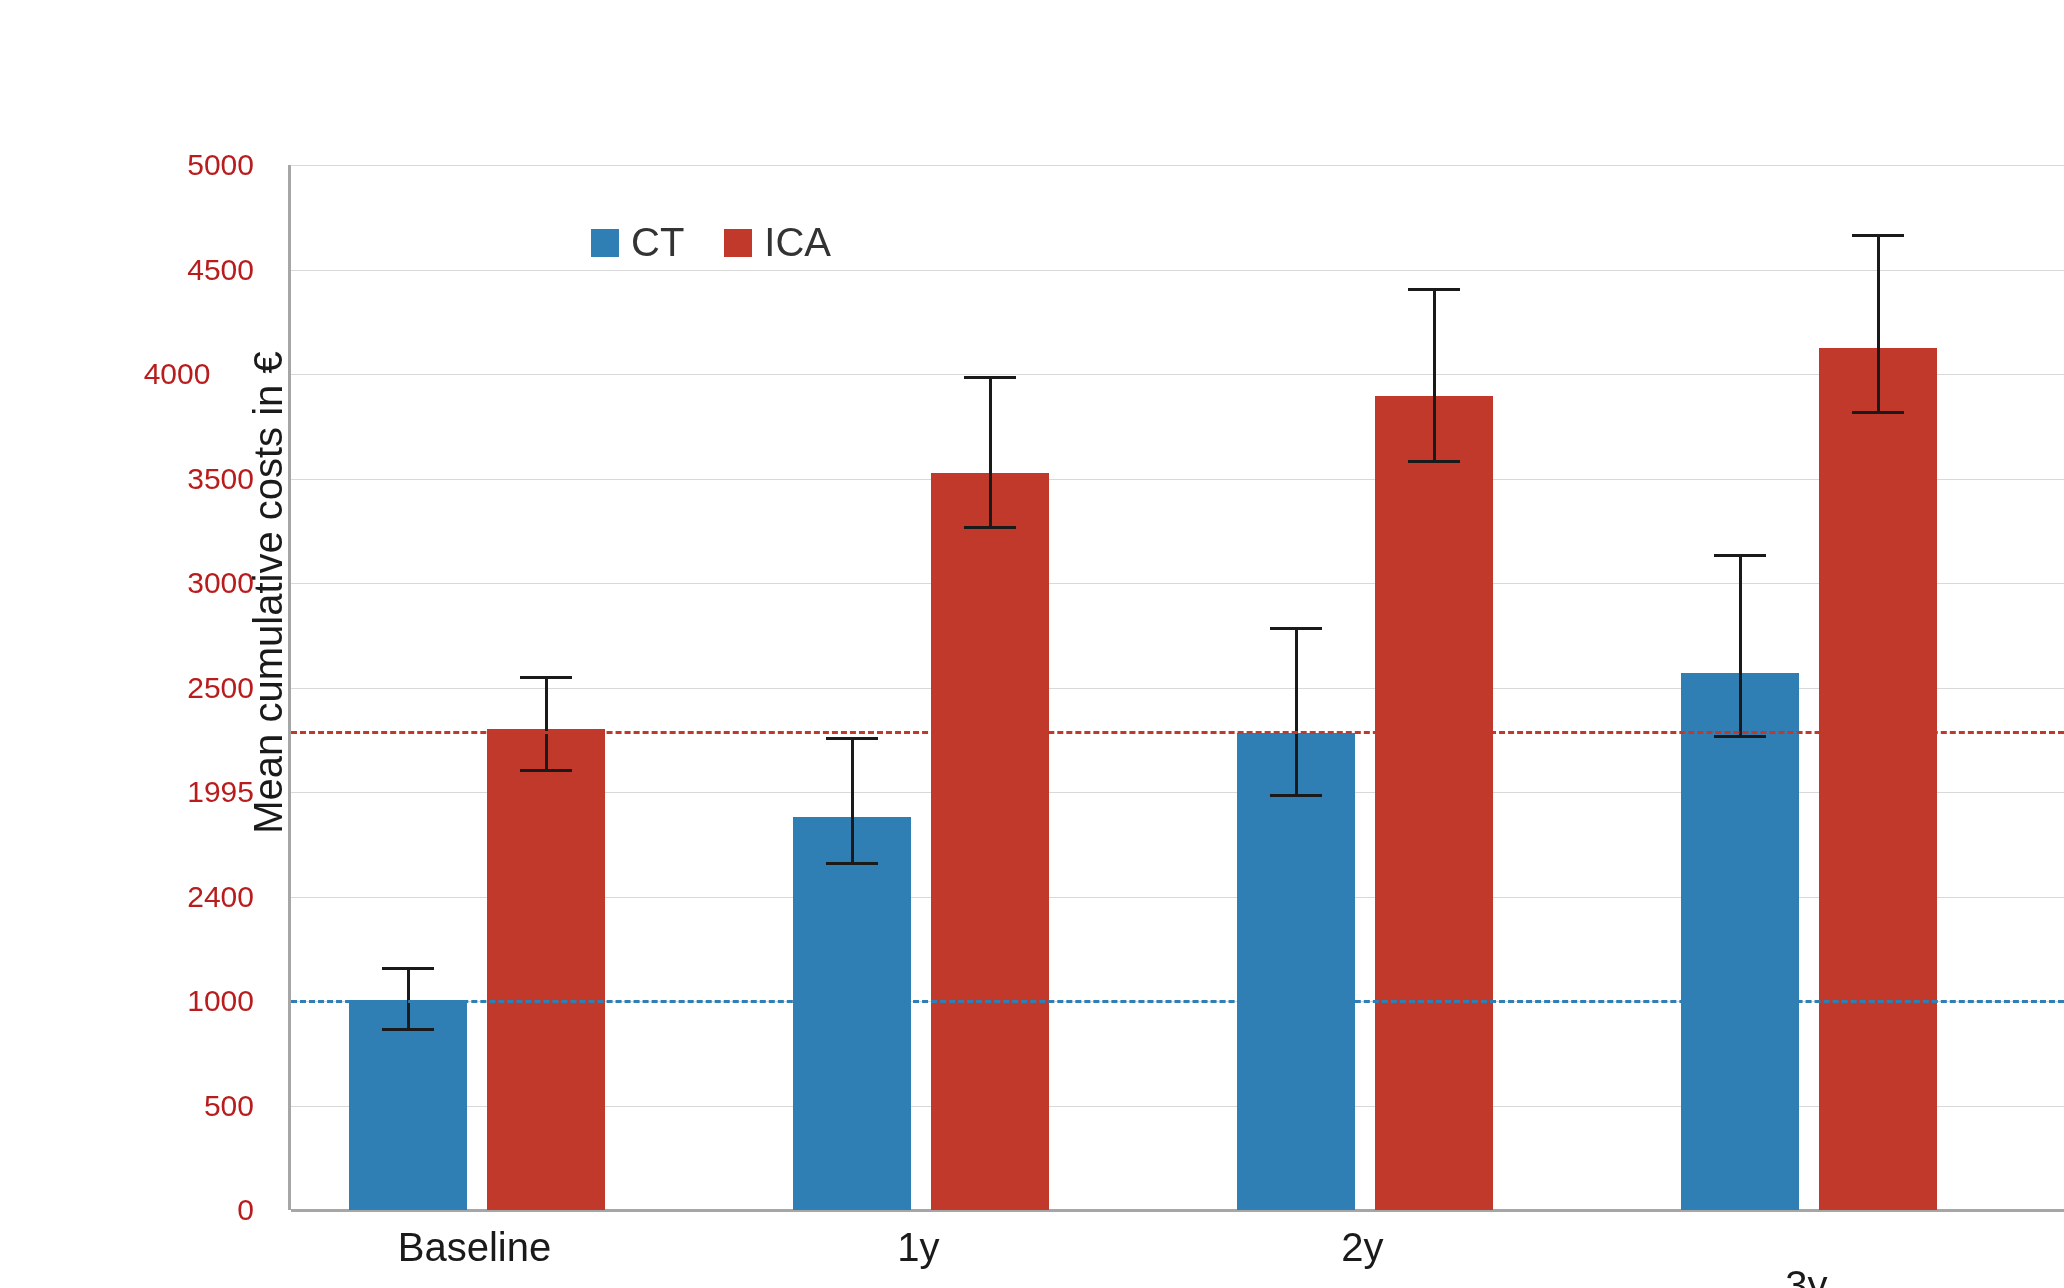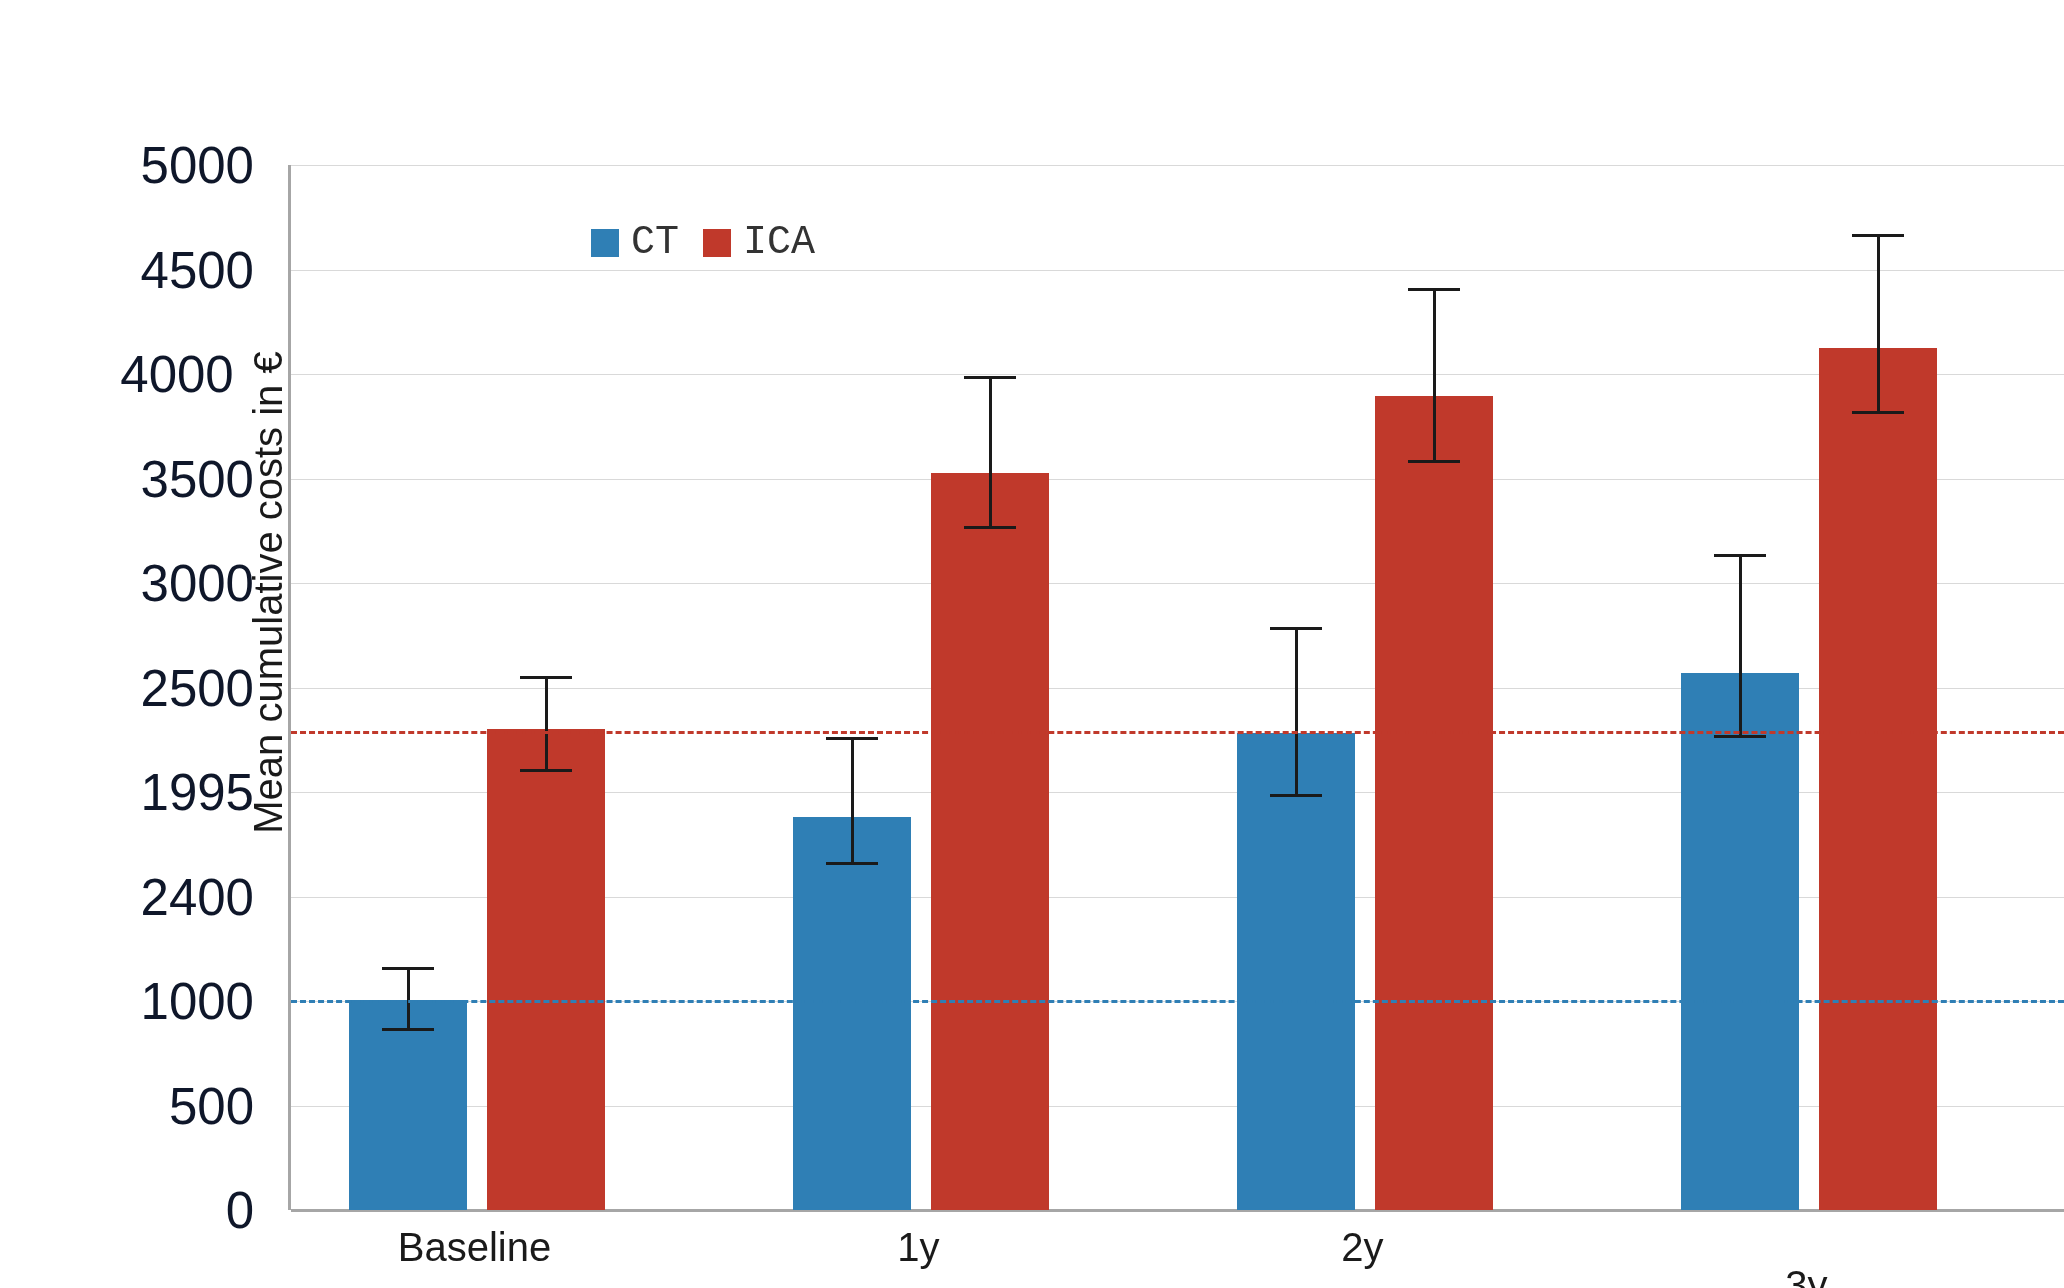--- a/index.html
+++ b/index.html
@@ -80,22 +80,22 @@
     width: 100%;
     height: 3px;
     background: #a6a6a6;
   }
 
   
   .ytick {
     position: absolute;
     right: 2078px; 
     text-align: right;
-    font-size: 51px;
-    color: #0f172a;
+    font-size: 30px;
+    color: #b91c1c;
     transform: translateY(-50%);
   }
   .ytick-wrap {
     position: absolute;
     left: 100px;
     top: 25px;
     width: 170px;
     height: 1045px;
   }
   .ytick-wrap .ytick {
@@ -130,22 +130,21 @@
     transform: translateX(-50%);
   }
 
   
   .legend {
     position: absolute;
     left: 300px;
     top: 55px;
     display: flex;
     align-items: center;
-    gap: 24px;
-    font-family: Liberation Mono, monospace;
+    gap: 40px;
   }
   .legend-item {
     display: flex;
     align-items: center;
     gap: 12px;
   }
   .legend-swatch {
     width: 28px;
     height: 28px;
     display: inline-block;

